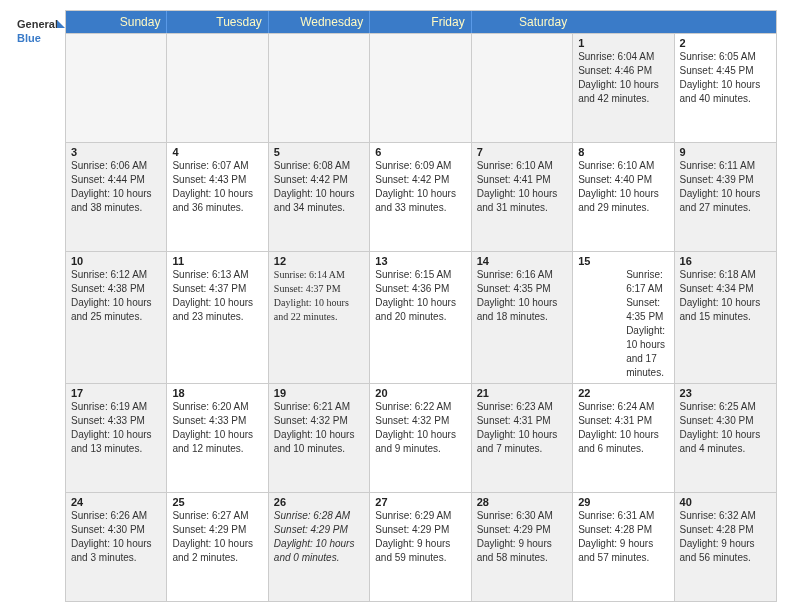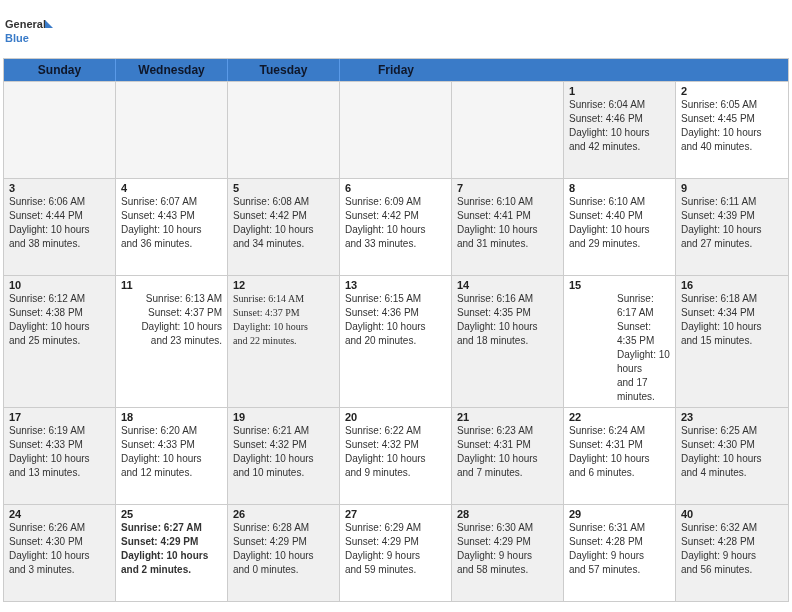--- a/index.html
+++ b/index.html
@@ -6,23 +6,22 @@
     body {
       font-family: Arial, sans-serif;
       background: #fff;
       width: 792px;
       height: 612px;
       overflow: hidden;
     }
     .page {
       width: 792px;
       height: 612px;
-      padding: 10px 3px;
-      display: flex;
-      flex-direction: column;
+      padding: 10px 15px;
+      display: flex;
     }
     .header {
       display: flex;
       justify-content: space-between;
       align-items: flex-start;
       margin-bottom: 8px;
     }
     .logo {
       display: flex;
       align-items: center;
@@ -45,25 +44,25 @@
       display: flex;
       flex-direction: column;
       border: 1px solid #ccc;
     }
     .cal-header {
       display: grid;
       grid-template-columns: repeat(7, 1fr);
       background: #3a7bc8;
     }
     .cal-header-cell {
-      color: #0f172a;
+      color: #fef9c3;
       font-size: 12px;
-      font-weight: bold;
+      font-weight: normal;
       padding: 4px 6px;
-      text-align: center;
+      text-align: right;
       border-right: 1px solid #5a9ae8;
     }
     .cal-header-cell:last-child { border-right: none; }
     .cal-body {
       flex: 1;
       display: flex;
       flex-direction: column;
     }
     .cal-row {
       display: grid;
@@ -110,23 +109,24 @@
     </div>
     <div class="title-block">
       <div class="month-title"></div>
       <div class="location"></div>
     </div>
   </div>
 
   <div class="calendar">
     <div class="cal-header">
     <div class="cal-header-cell">Sunday</div>
+        <div class="cal-header-cell">Tuesday</div>
         <div class="cal-header-cell">Wednesday</div>
-        <div class="cal-header-cell">Tuesday</div>
         <div class="cal-header-cell">Friday</div>
+        <div class="cal-header-cell">Saturday</div>
       </div>
     <div class="cal-body">
     <div class="cal-row">
           <div class="cal-cell empty"></div>
           <div class="cal-cell empty"></div>
           <div class="cal-cell empty"></div>
           <div class="cal-cell empty"></div>
           <div class="cal-cell empty"></div>
           <div class="cal-cell shaded">
             <span class="day-num">1</span>
@@ -197,21 +197,21 @@
         <div class="cal-row">
           <div class="cal-cell shaded">
             <span class="day-num">10</span>
             <div class="cell-info" style="white-space: pre-line;">Sunrise: 6:12 AM
 Sunset: 4:38 PM
 Daylight: 10 hours
 and 25 minutes.</div>
           </div>
           <div class="cal-cell">
             <span class="day-num">11</span>
-            <div class="cell-info" style="white-space: pre-line; text-align: right;">Sunrise: 6:13 AM
+            <div class="cell-info" style="white-space: pre-line;">Sunrise: 6:13 AM
 Sunset: 4:37 PM
 Daylight: 10 hours
 and 23 minutes.</div>
           </div>
           <div class="cal-cell shaded">
             <span class="day-num">12</span>
             <div class="cell-info" style="white-space: pre-line; font-family: Liberation Serif, serif;">Sunrise: 6:14 AM
 Sunset: 4:37 PM
 Daylight: 10 hours
 and 22 minutes.</div>
@@ -299,28 +299,28 @@
         <div class="cal-row">
           <div class="cal-cell shaded">
             <span class="day-num">24</span>
             <div class="cell-info" style="white-space: pre-line;">Sunrise: 6:26 AM
 Sunset: 4:30 PM
 Daylight: 10 hours
 and 3 minutes.</div>
           </div>
           <div class="cal-cell">
             <span class="day-num">25</span>
-            <div class="cell-info" style="white-space: pre-line; font-weight: bold;">Sunrise: 6:27 AM
+            <div class="cell-info" style="white-space: pre-line;">Sunrise: 6:27 AM
 Sunset: 4:29 PM
 Daylight: 10 hours
 and 2 minutes.</div>
           </div>
           <div class="cal-cell shaded">
             <span class="day-num">26</span>
-            <div class="cell-info" style="white-space: pre-line;">Sunrise: 6:28 AM
+            <div class="cell-info" style="white-space: pre-line; font-style: italic;">Sunrise: 6:28 AM
 Sunset: 4:29 PM
 Daylight: 10 hours
 and 0 minutes.</div>
           </div>
           <div class="cal-cell">
             <span class="day-num">27</span>
             <div class="cell-info" style="white-space: pre-line;">Sunrise: 6:29 AM
 Sunset: 4:29 PM
 Daylight: 9 hours
 and 59 minutes.</div>

